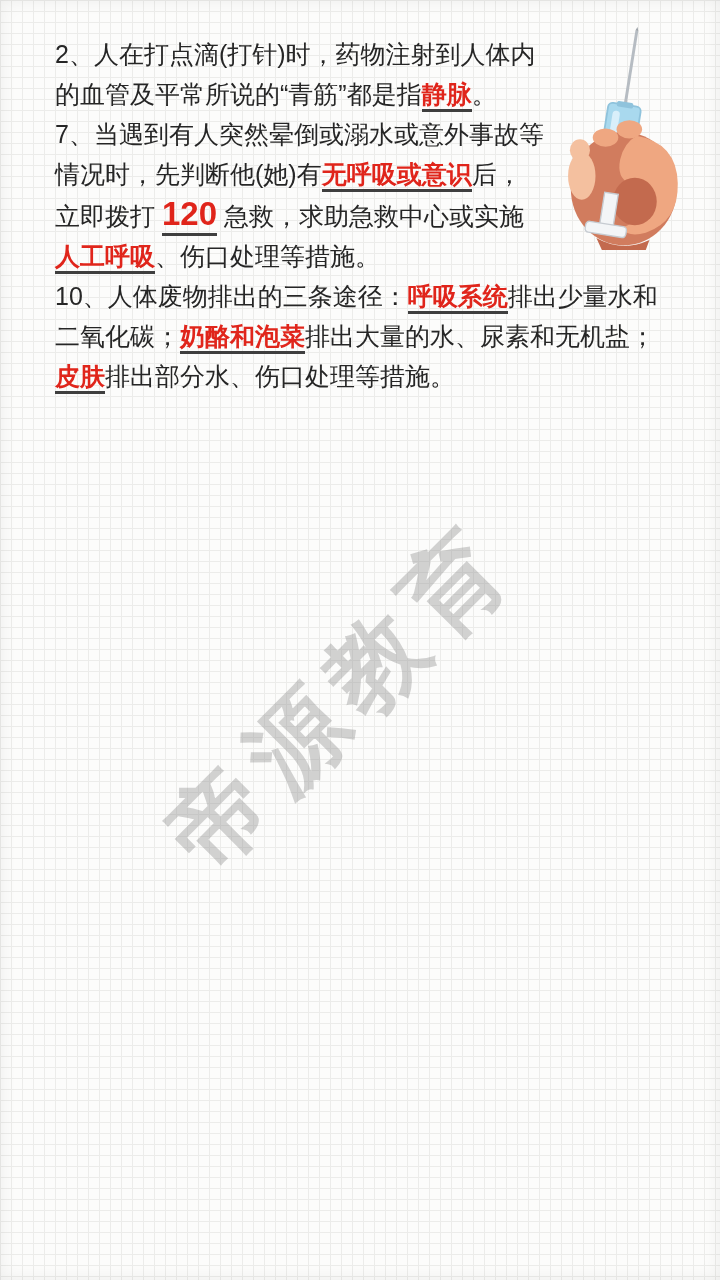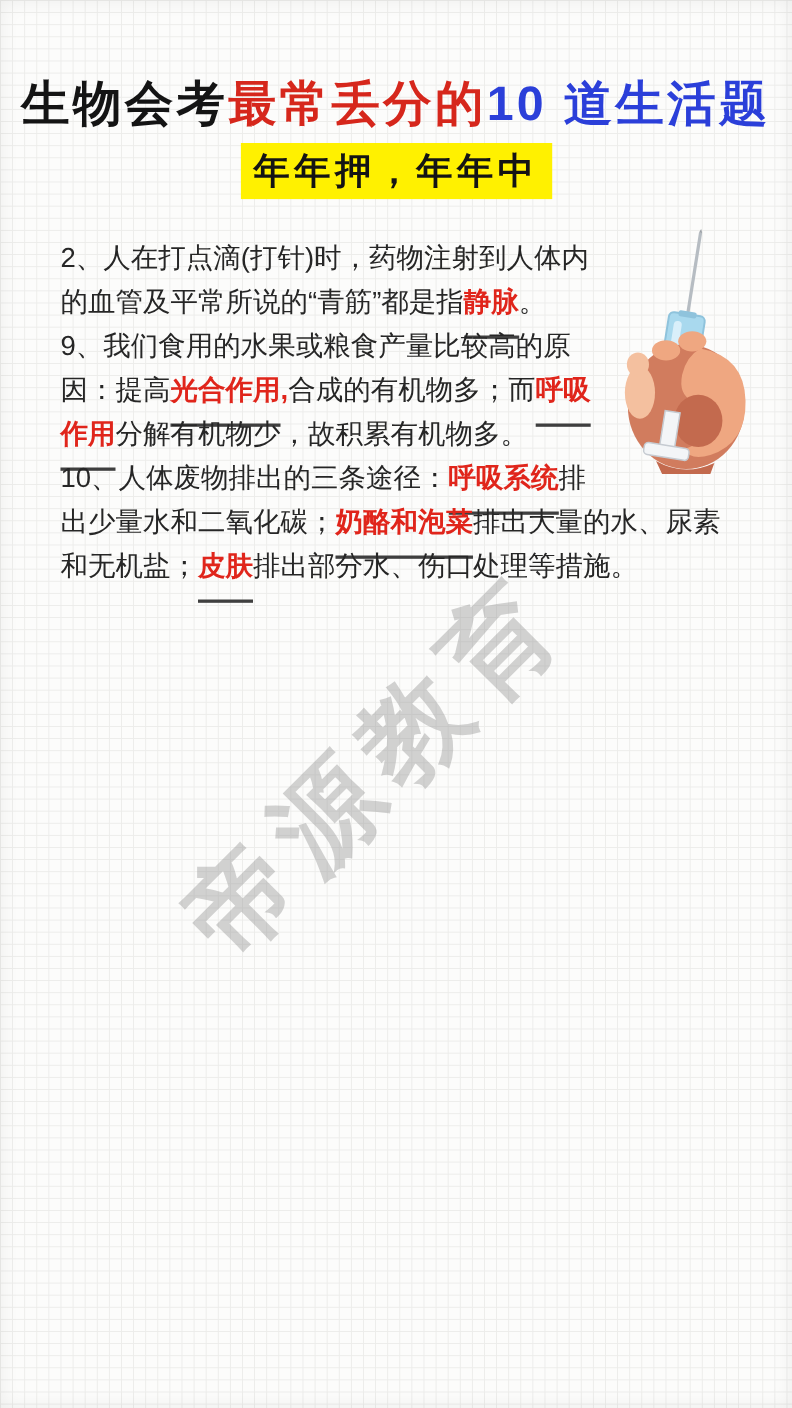--- a/index.html
+++ b/index.html
@@ -37,42 +37,36 @@
     font-size:33px;font-weight:900;letter-spacing:4px;padding:3px 12px;
   }
   .content{
     position:relative;z-index:1;
     padding:34px 50px 0 55px;
     font-size:25px;line-height:40px;color:#262626;
   }
   .content p{margin:0;}
   .kw{
     color:#e0251b;font-weight:700;
-    border-bottom:3px solid #3f3f3f;padding-bottom:16px;
+    border-bottom:3px solid #3f3f3f;padding-bottom:1px;
   }
   .red{color:#e0251b;font-weight:700;}
   .big{font-size:33px;}
   .illustration{
     float:right;width:128px;height:228px;
     margin:-10px -16px 6px 14px;
   }
 </style>
 </head>
 <body>
 
 <div class="page">
 
   <div class="watermark">帝源教育</div>
 
-  <header>
-    <h1 class="title"><span class="c-black">生物会考</span><span class="c-red">最常丢分的</span><span class="c-blue">10 道生活题</span></h1>
-    <div class="subtitle-row">
-      <span class="subtitle">年年押，年年中</span>
-    </div>
-  </header>
 
   <main class="content">
     <div class="illustration">
       <svg viewBox="0 0 140 245" width="128" height="228" xmlns="http://www.w3.org/2000/svg">
         <g transform="rotate(9 70 120)">
           <rect x="66.5" y="4" width="3.2" height="84" fill="#b6bcc2"></rect>
           <polygon points="66.5,4 69.7,4 68.1,0" fill="#9aa0a6"></polygon>
           <rect x="50" y="86" width="36" height="100" rx="5" fill="#a9d9ee" stroke="#8fc3dc" stroke-width="2"></rect>
           <rect x="56" y="94" width="8" height="82" rx="4" fill="#d9effa"></rect>
           <rect x="59" y="83" width="18" height="6" rx="2" fill="#8fc3dc"></rect>
@@ -86,17 +80,17 @@
         <ellipse cx="24" cy="136" rx="11" ry="12" fill="#f4c09f"></ellipse>
         <ellipse cx="84" cy="192" rx="24" ry="26" fill="#c36a4e"></ellipse>
         <g transform="rotate(9 70 120)">
           <rect x="61" y="184" width="15" height="36" fill="#f3f5f7" stroke="#c6cbd1" stroke-width="1.5"></rect>
           <rect x="46" y="218" width="45" height="12" rx="4" fill="#f3f5f7" stroke="#c6cbd1" stroke-width="1.5"></rect>
         </g>
       </svg>
     </div>
 
   <p><span>2、人在打点滴(打针)时，药物注射到人体内的血管及平常所说的“青筋”都是指</span><span class="kw">静脉</span><span>。</span></p>
-      <p><span>9、我们食用的水果或粮食产量比较高的原因：提高</span><span class="kw">光合作用</span><span class="red">,</span><span>合成的有机物多；而</span><span class="kw">呼吸作用</span><span>分解有机物少，故积累有机物多。</span></p>
+      <p><span>7、当遇到有人突然晕倒或溺水或意外事故等情况时，先判断他(她)有</span><span class="kw">无呼吸或意识</span><span>后，立即拨打 </span><span class="kw big">120</span><span> 急救，求助急救中心或实施</span><span class="kw">人工呼吸</span><span>、伤口处理等措施。</span></p>
       <p><span>10、人体废物排出的三条途径：</span><span class="kw">呼吸系统</span><span>排出少量水和二氧化碳；</span><span class="kw">奶酪和泡菜</span><span>排出大量的水、尿素和无机盐；</span><span class="kw">皮肤</span><span>排出部分水、伤口处理等措施。</span></p>
     </main>
 
 </div>
 
 </body></html>

